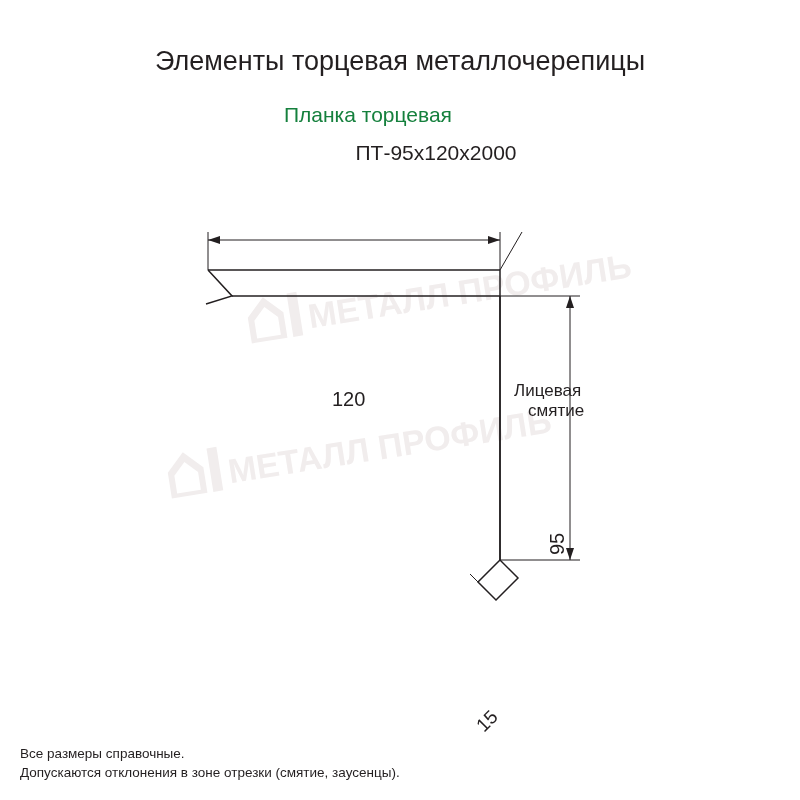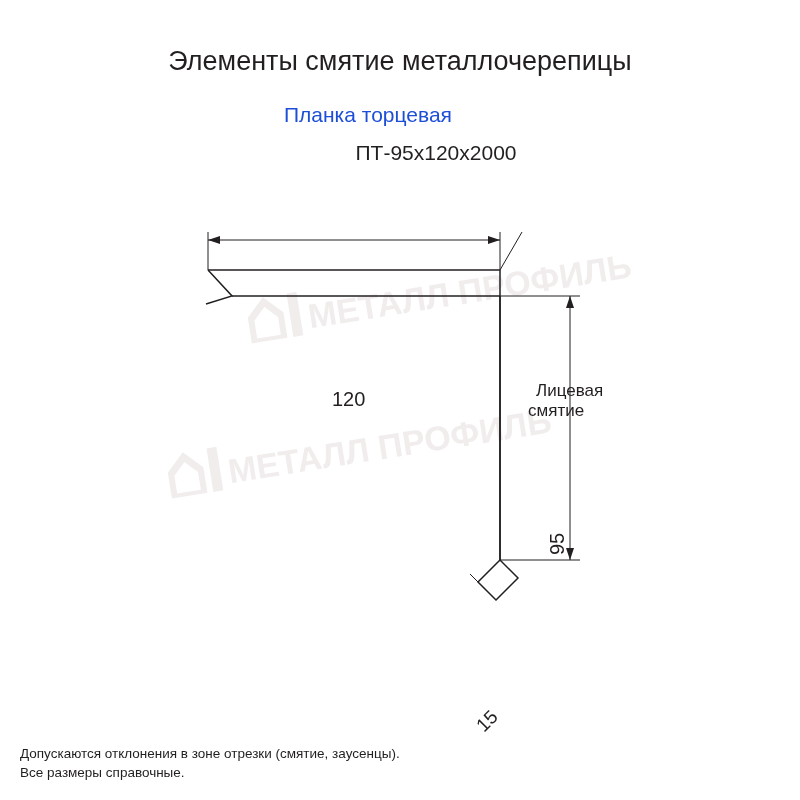--- a/index.html
+++ b/index.html
@@ -32,21 +32,21 @@
     letter-spacing: 0px;
     color: #231f20;
   }
   .subtitle {
     position: absolute;
     left: 0;
     top: 103px;
     width: 736px;
     text-align: center;
     font-size: 21px;
-    color: #1d4ed8;
+    color: #15803d;
   }
   .code {
     position: absolute;
     left: 0;
     top: 141px;
     width: 800px;
     text-align: center;
     font-size: 21px;
     color: #231f20;
     padding-left: 36px;
@@ -75,21 +75,21 @@
   .footnotes div { white-space: nowrap; }
   .lbl {
     position: absolute;
     font-size: 20px;
     color: #231f20;
     white-space: nowrap;
   }
   .lbl-120 { left: 332px; top: 218px; }
   .lbl-95  { left: 546px; top: 385px; transform: rotate(-90deg); transform-origin: left top; }
   .lbl-15  { left: 472px; top: 551px; transform: rotate(-45deg); transform-origin: left top; font-size: 19px; }
-  .lbl-face1 { left: 536px; top: 211px; font-size: 17px; }
+  .lbl-face1 { left: 514px; top: 211px; font-size: 17px; }
   .lbl-face2 { left: 528px; top: 231px; font-size: 17px; }
 </style>
 </head>
 <body>
 
 <div class="page">
 
   <div class="watermark-layer">
     <svg width="800" height="800" viewBox="0 0 800 800" xmlns="http://www.w3.org/2000/svg">
       <g fill="#f1eded" stroke="none">
@@ -100,21 +100,21 @@
         </g>
         <g transform="translate(165,455) rotate(-9)">
           <path d="M0,18 L18,0 L36,18 L36,44 L0,44 Z M6,22 L6,40 L30,40 L30,22 L18,10 Z"></path>
           <rect x="42" y="0" width="10" height="44"></rect>
           <text x="60" y="38" font-family="Liberation Sans, sans-serif" font-size="34" font-weight="bold" fill="#f1eded">МЕТАЛЛ ПРОФИЛЬ</text>
         </g>
       </g>
     </svg>
   </div>
 
-  <h1 class="title">Элементы смятие металлочерепицы</h1>
+  <h1 class="title">Элементы торцевая металлочерепицы</h1>
   <div class="subtitle">Планка торцевая</div>
   <div class="code">ПТ-95x120x2000</div>
 
   <div class="drawing">
     <svg width="800" height="480" viewBox="0 0 800 480" xmlns="http://www.w3.org/2000/svg">
       <g stroke="#231f20" fill="none" stroke-width="1.5">
 
         <path d="M208,100 L500,100"></path>
 
         <path d="M208,100 L232,126 L206,134"></path>
@@ -152,17 +152,17 @@
     </svg>
 
     <div class="lbl lbl-120">120</div>
     <div class="lbl lbl-95">95</div>
     <div class="lbl lbl-15">15</div>
     <div class="lbl lbl-face1">Лицевая</div>
     <div class="lbl lbl-face2">смятие</div>
   </div>
 
   <div class="footnotes">
+    <div>Все размеры справочные.</div>
     <div>Допускаются отклонения в зоне отрезки (смятие, заусенцы).</div>
-    <div>Все размеры справочные.</div>
   </div>
 
 </div>
 
 </body></html>

